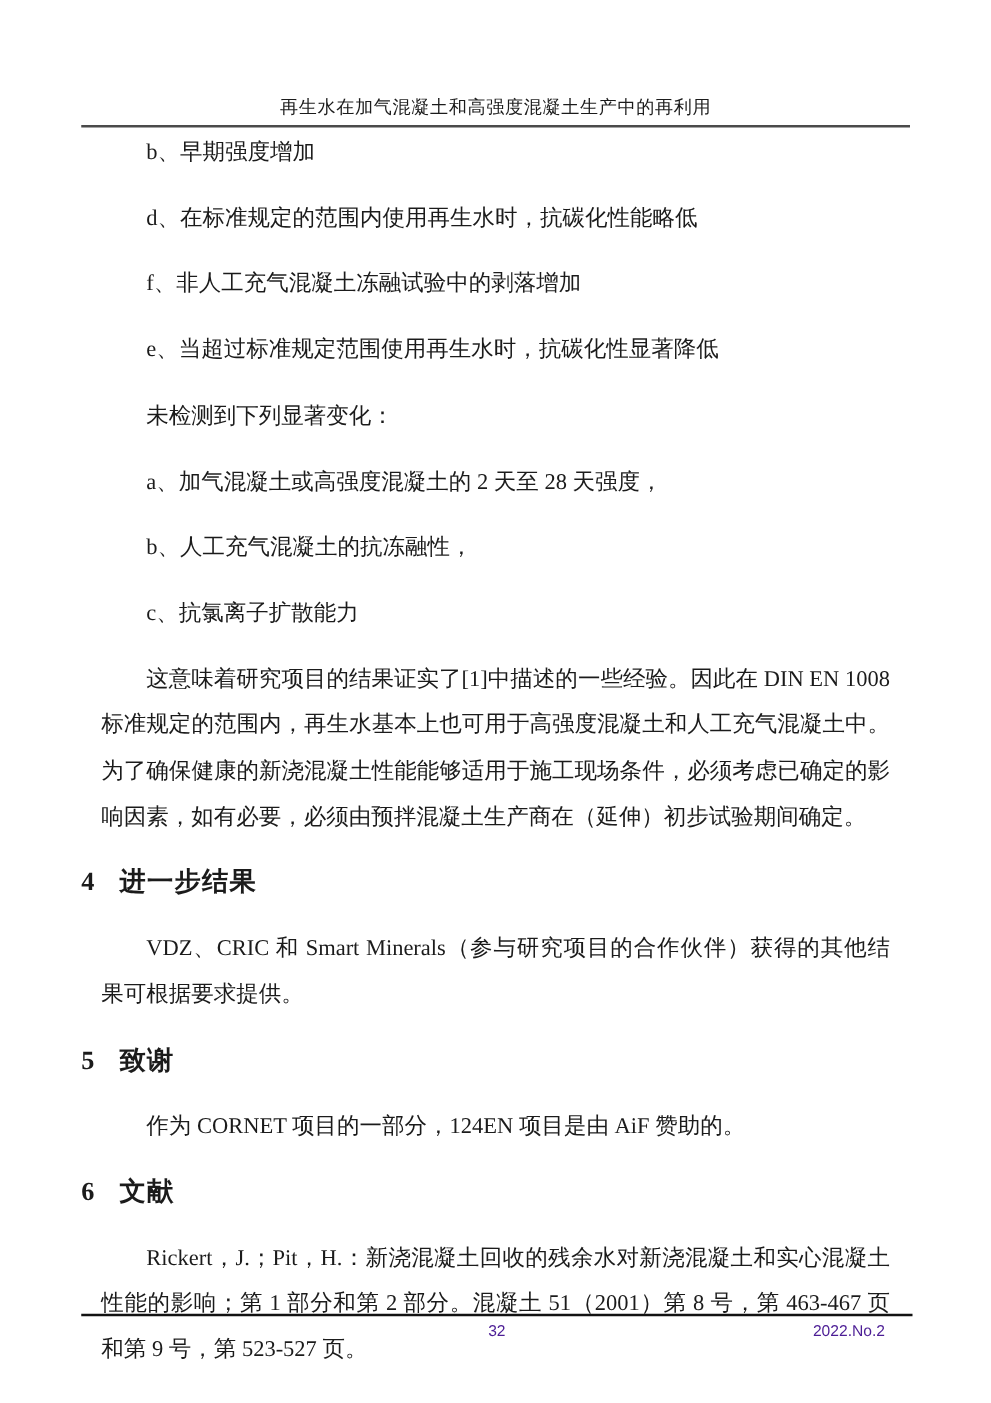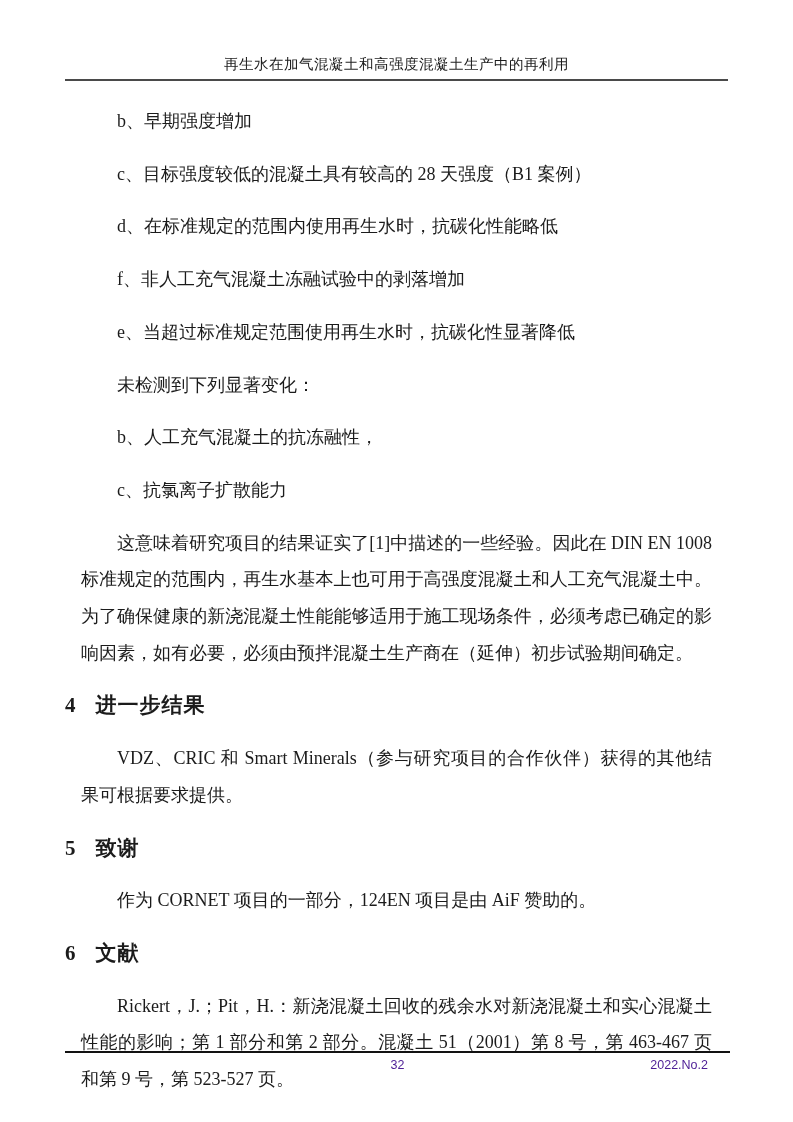--- a/index.html
+++ b/index.html
@@ -17,21 +17,21 @@
     overflow: hidden;
   }
   
   .header {
     position: absolute;
     top: 0;
     left: 65px;
     right: 65px;
   }
   .header-title {
-    padding-top: 55px;
+    padding-top: 76px;
     padding-bottom: 5px;
     text-align: center;
     font-size: 14.5px;
     letter-spacing: 0.5px;
     border-bottom: 2.5px solid #4a4a4a;
   }
   
   .content {
     position: absolute;
     top: 87px;
@@ -89,27 +89,27 @@
 
 <div class="page">
 
   <div class="header">
     <div class="header-title">再生水在加气混凝土和高强度混凝土生产中的再利用</div>
   </div>
 
   <div class="content">
 
     <p class="item"><span>b、</span><span>早期强度增加</span></p>
-    <p class="item"><span>c、</span><span>目标强度较低的混凝土具有较高的 28 天强度（B1 案例）</span></p>
     <p class="item"><span>d、</span><span>在标准规定的范围内使用再生水时，抗碳化性能略低</span></p>
     <p class="item"><span>f、</span><span>非人工充气混凝土冻融试验中的剥落增加</span></p>
     <p class="item"><span>e、</span><span>当超过标准规定范围使用再生水时，抗碳化性显著降低</span></p>
 
     <p class="item">未检测到下列显著变化：</p>
 
+    <p class="item"><span>a、</span><span>加气混凝土或高强度混凝土的 2 天至 28 天强度，</span></p>
     <p class="item"><span>b、</span><span>人工充气混凝土的抗冻融性，</span></p>
     <p class="item"><span>c、</span><span>抗氯离子扩散能力</span></p>
 
     <p class="para">这意味着研究项目的结果证实了[1]中描述的一些经验。因此在 DIN EN 1008 标准规定的范围内，再生水基本上也可用于高强度混凝土和人工充气混凝土中。为了确保健康的新浇混凝土性能能够适用于施工现场条件，必须考虑已确定的影响因素，如有必要，必须由预拌混凝土生产商在（延伸）初步试验期间确定。</p>
 
     <div class="heading">
       <span class="num">4</span>
       <span class="ttl">进一步结果</span>
     </div>
     <p class="para">VDZ、CRIC 和 Smart Minerals（参与研究项目的合作伙伴）获得的其他结果可根据要求提供。</p>

